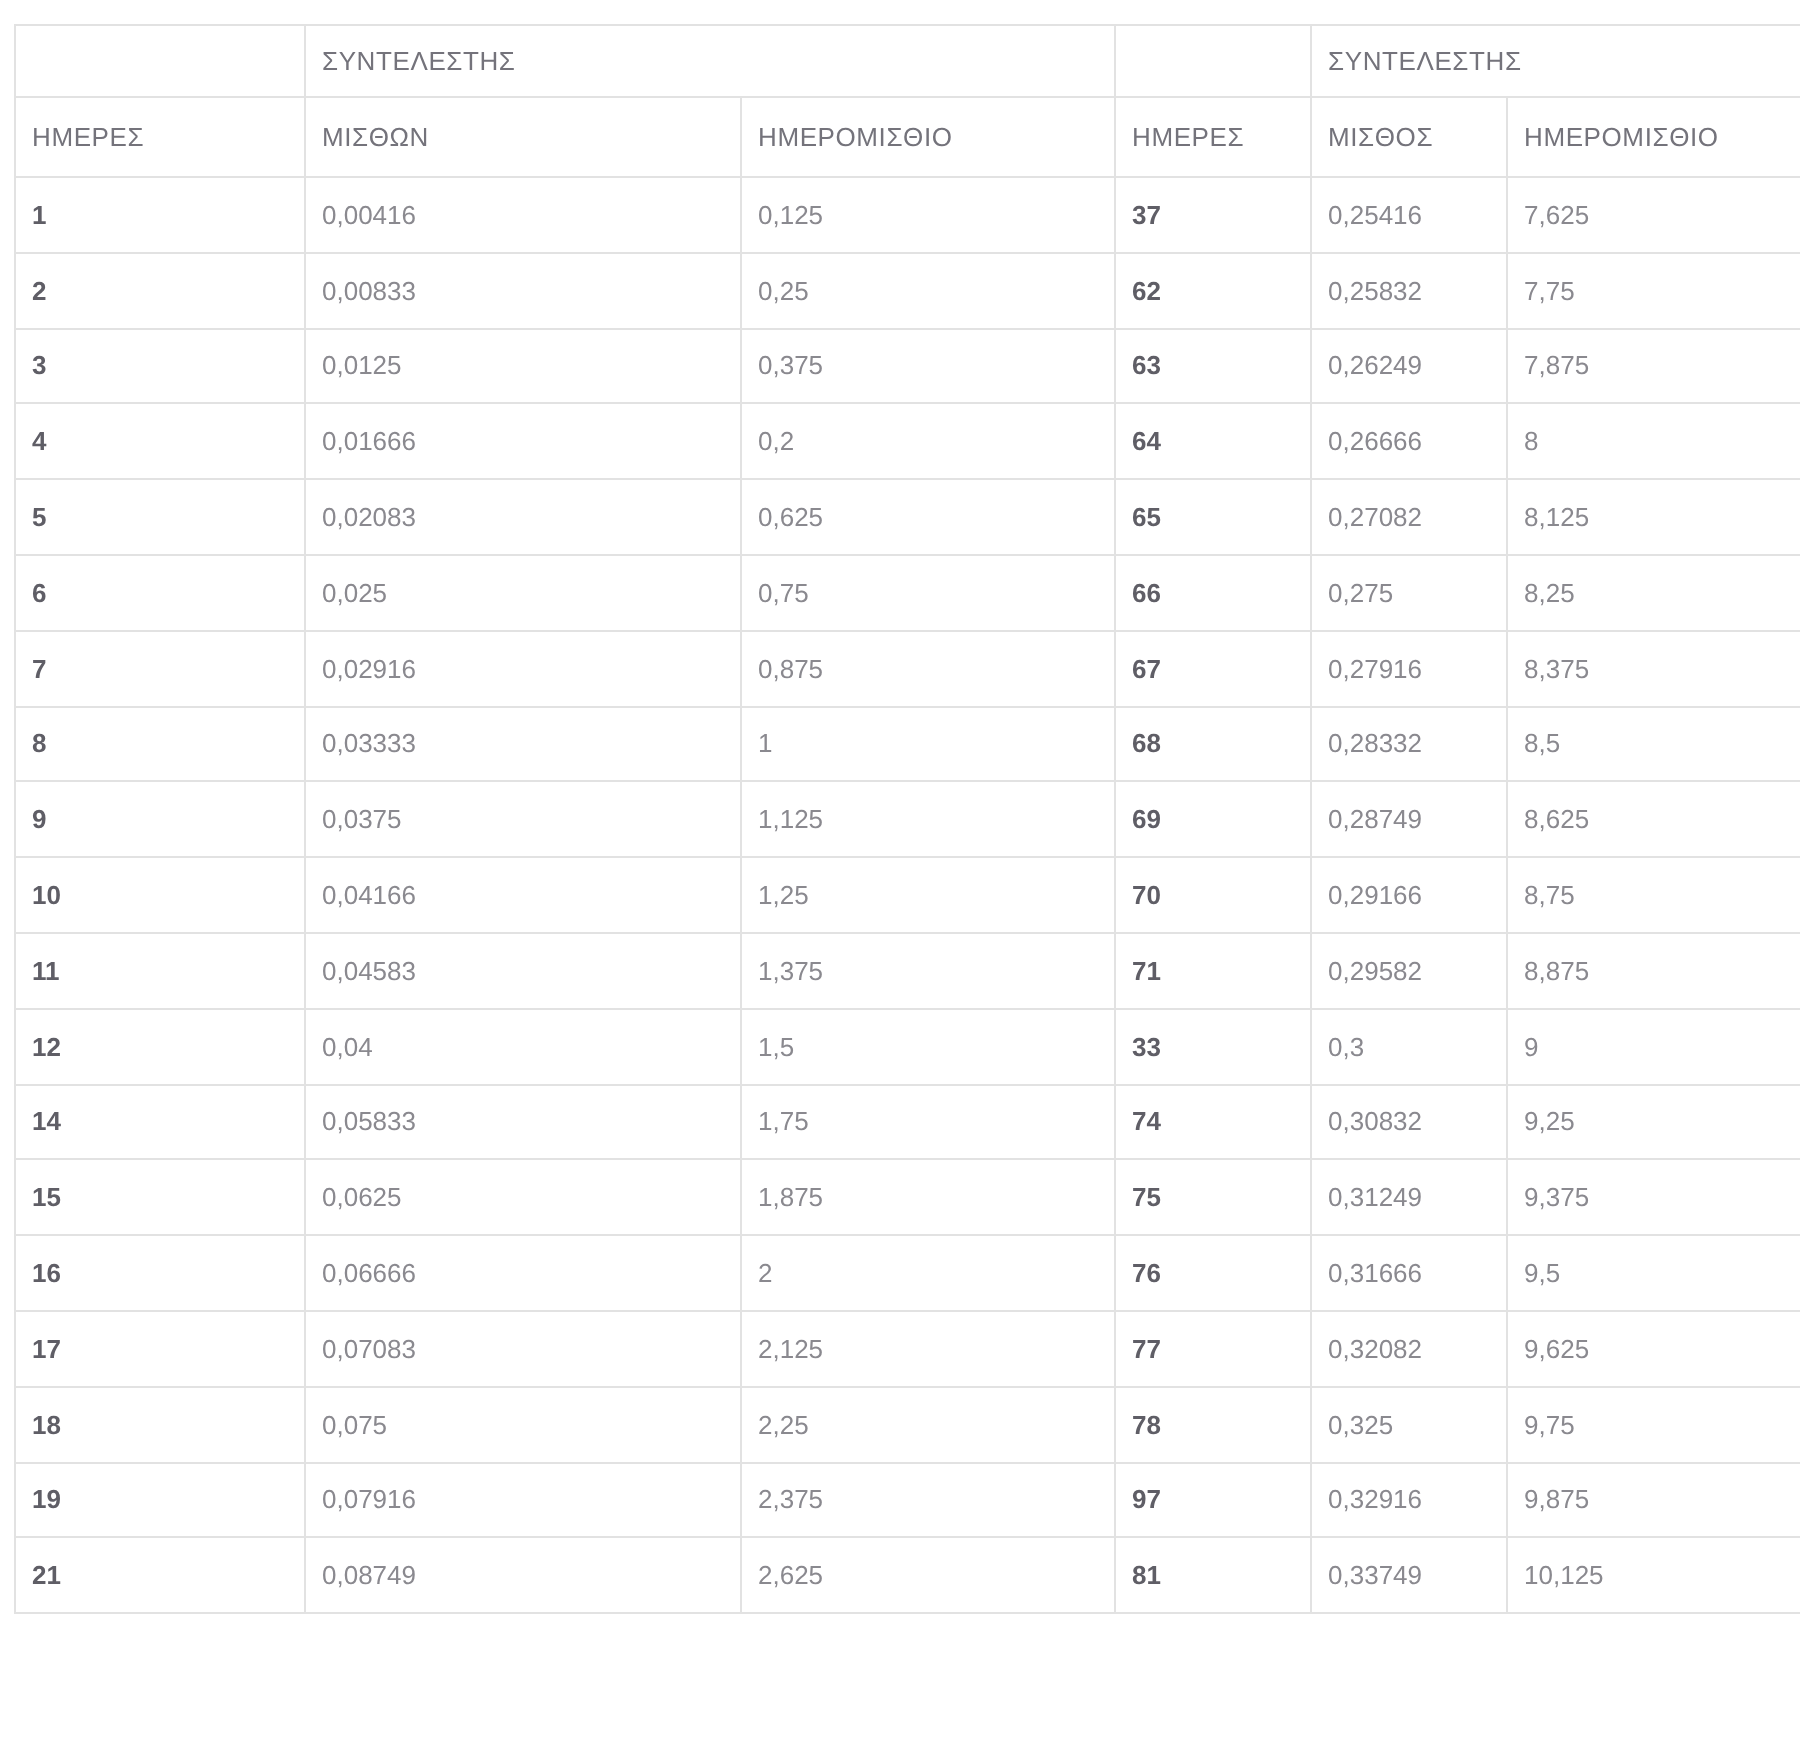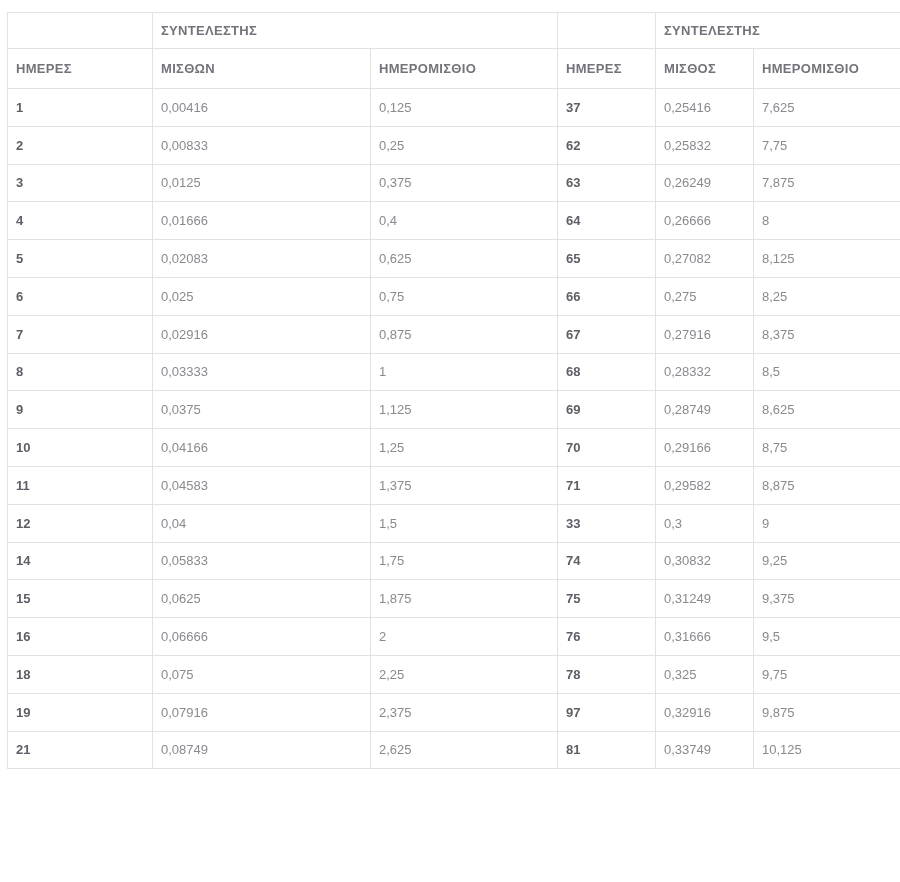--- a/index.html
+++ b/index.html
@@ -31,21 +31,21 @@
     vertical-align: middle;
     overflow: hidden;
     white-space: nowrap;
   }
   tr.row-group { height: 36px; }
   tr.row-cols  { height: 40px; }
   tbody tr     { height: 37.8px; }
   th.group-header,
   th.col-header {
     color: var(--header-text, #74737b);
-    font-weight: bold;
+    font-weight: normal;
     letter-spacing: 0.3px;
   }
   td.day-cell {
     color: var(--day-text, #5f5e66);
     font-weight: bold;
   }
   td.value-cell {
     color: var(--value-text, #8a898f);
     font-weight: normal;
   }
@@ -100,21 +100,21 @@
           <td class="day-cell">3</td>
           <td class="value-cell">0,0125</td>
           <td class="value-cell">0,375</td>
           <td class="day-cell">63</td>
           <td class="value-cell">0,26249</td>
           <td class="value-cell">7,875</td>
         </tr>
         <tr>
           <td class="day-cell">4</td>
           <td class="value-cell">0,01666</td>
-          <td class="value-cell">0,4</td>
+          <td class="value-cell">0,2</td>
           <td class="day-cell">64</td>
           <td class="value-cell">0,26666</td>
           <td class="value-cell">8</td>
         </tr>
         <tr>
           <td class="day-cell">5</td>
           <td class="value-cell">0,02083</td>
           <td class="value-cell">0,625</td>
           <td class="day-cell">65</td>
           <td class="value-cell">0,27082</td>
@@ -194,20 +194,28 @@
         </tr>
         <tr>
           <td class="day-cell">16</td>
           <td class="value-cell">0,06666</td>
           <td class="value-cell">2</td>
           <td class="day-cell">76</td>
           <td class="value-cell">0,31666</td>
           <td class="value-cell">9,5</td>
         </tr>
         <tr>
+          <td class="day-cell">17</td>
+          <td class="value-cell">0,07083</td>
+          <td class="value-cell">2,125</td>
+          <td class="day-cell">77</td>
+          <td class="value-cell">0,32082</td>
+          <td class="value-cell">9,625</td>
+        </tr>
+        <tr>
           <td class="day-cell">18</td>
           <td class="value-cell">0,075</td>
           <td class="value-cell">2,25</td>
           <td class="day-cell">78</td>
           <td class="value-cell">0,325</td>
           <td class="value-cell">9,75</td>
         </tr>
         <tr>
           <td class="day-cell">19</td>
           <td class="value-cell">0,07916</td>

